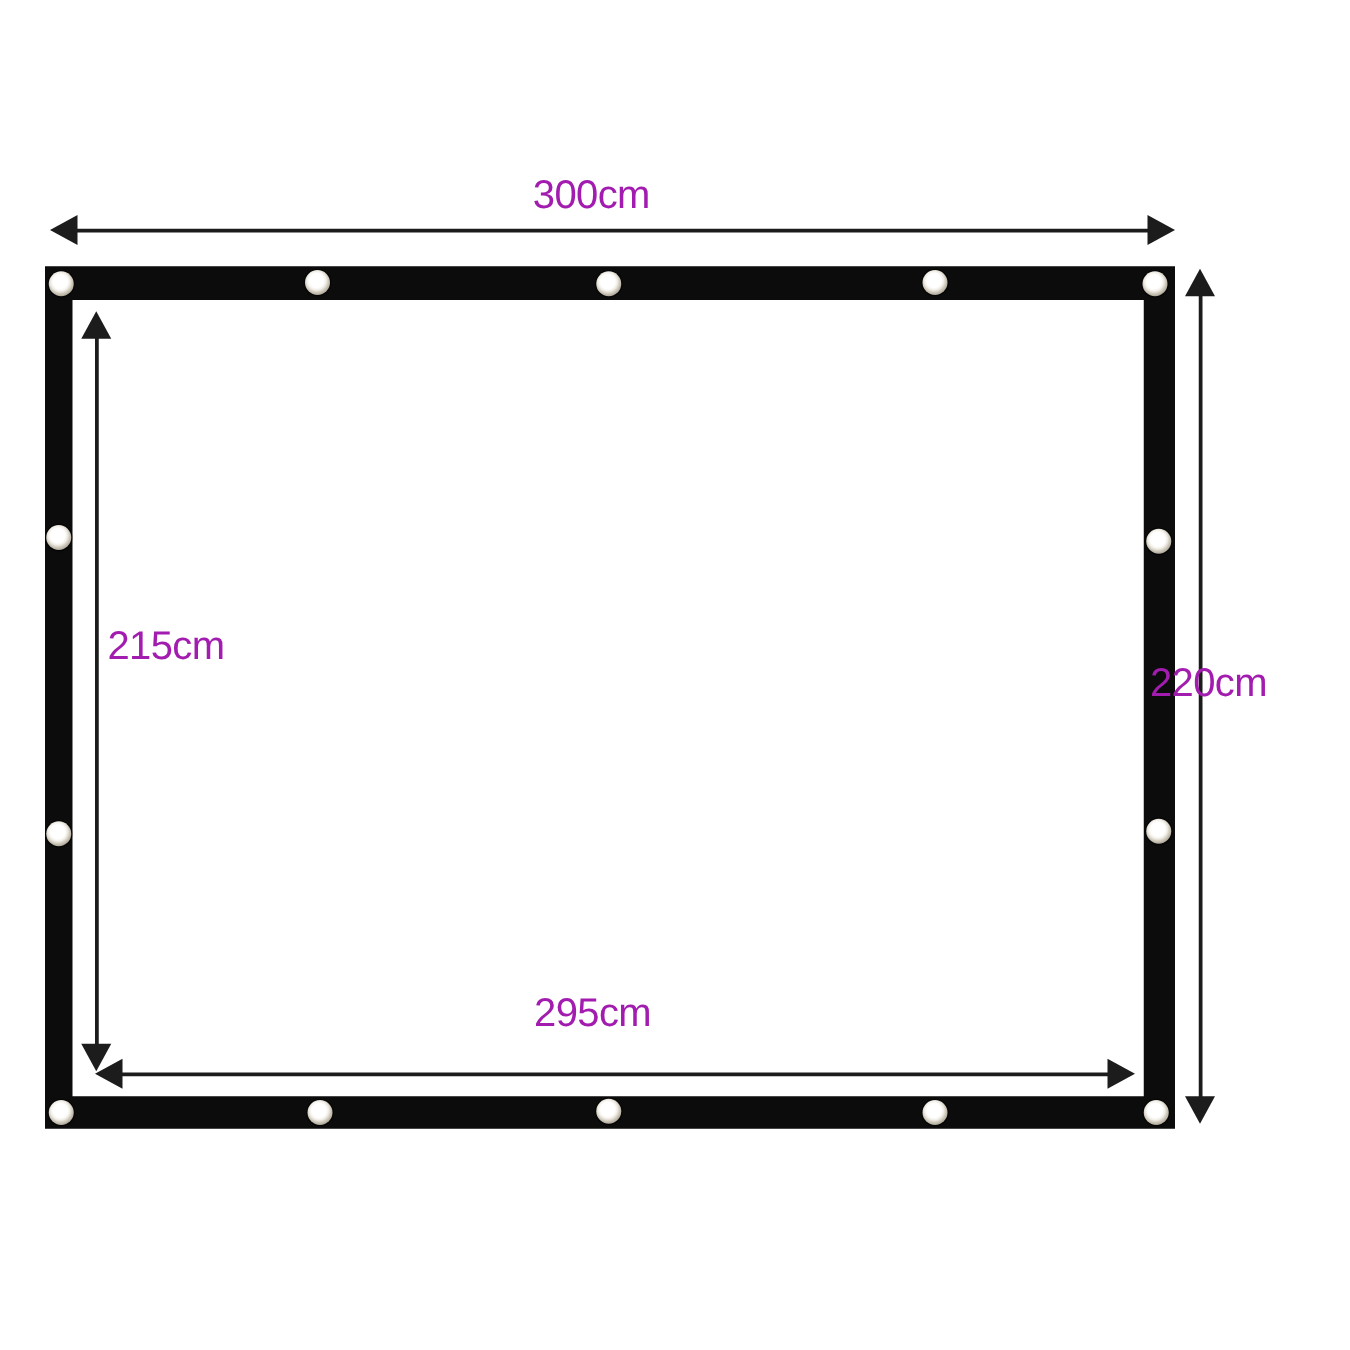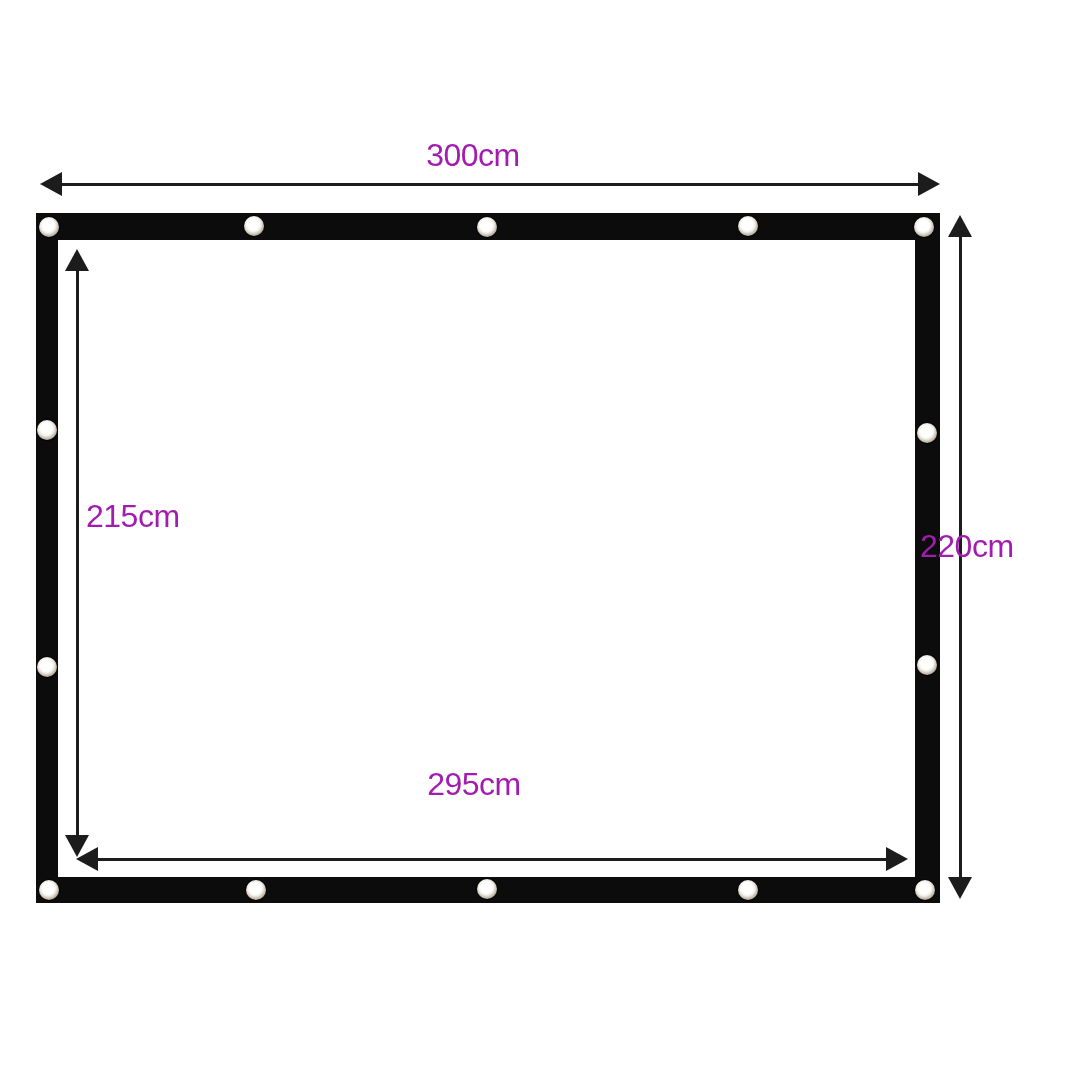--- a/index.html
+++ b/index.html
@@ -110,15 +110,15 @@
     <div class="dim-line-v"></div>
     <div class="ah ah-d"></div>
   </div>
   <div class="dim-label" style="left:86px;top:500px;">215cm</div>
 
   <div class="dim-h" style="left:76px;top:847px;width:832px;height:24px;">
     <div class="ah ah-l"></div>
     <div class="dim-line-h"></div>
     <div class="ah ah-r"></div>
   </div>
-  <div class="dim-label lbl-center" style="left:474px;top:768px;text-align:center;">295cm</div>
+  <div class="dim-label lbl-center" style="left:474px;top:794px;text-align:center;">295cm</div>
 
 </div>
 
 </body></html>

